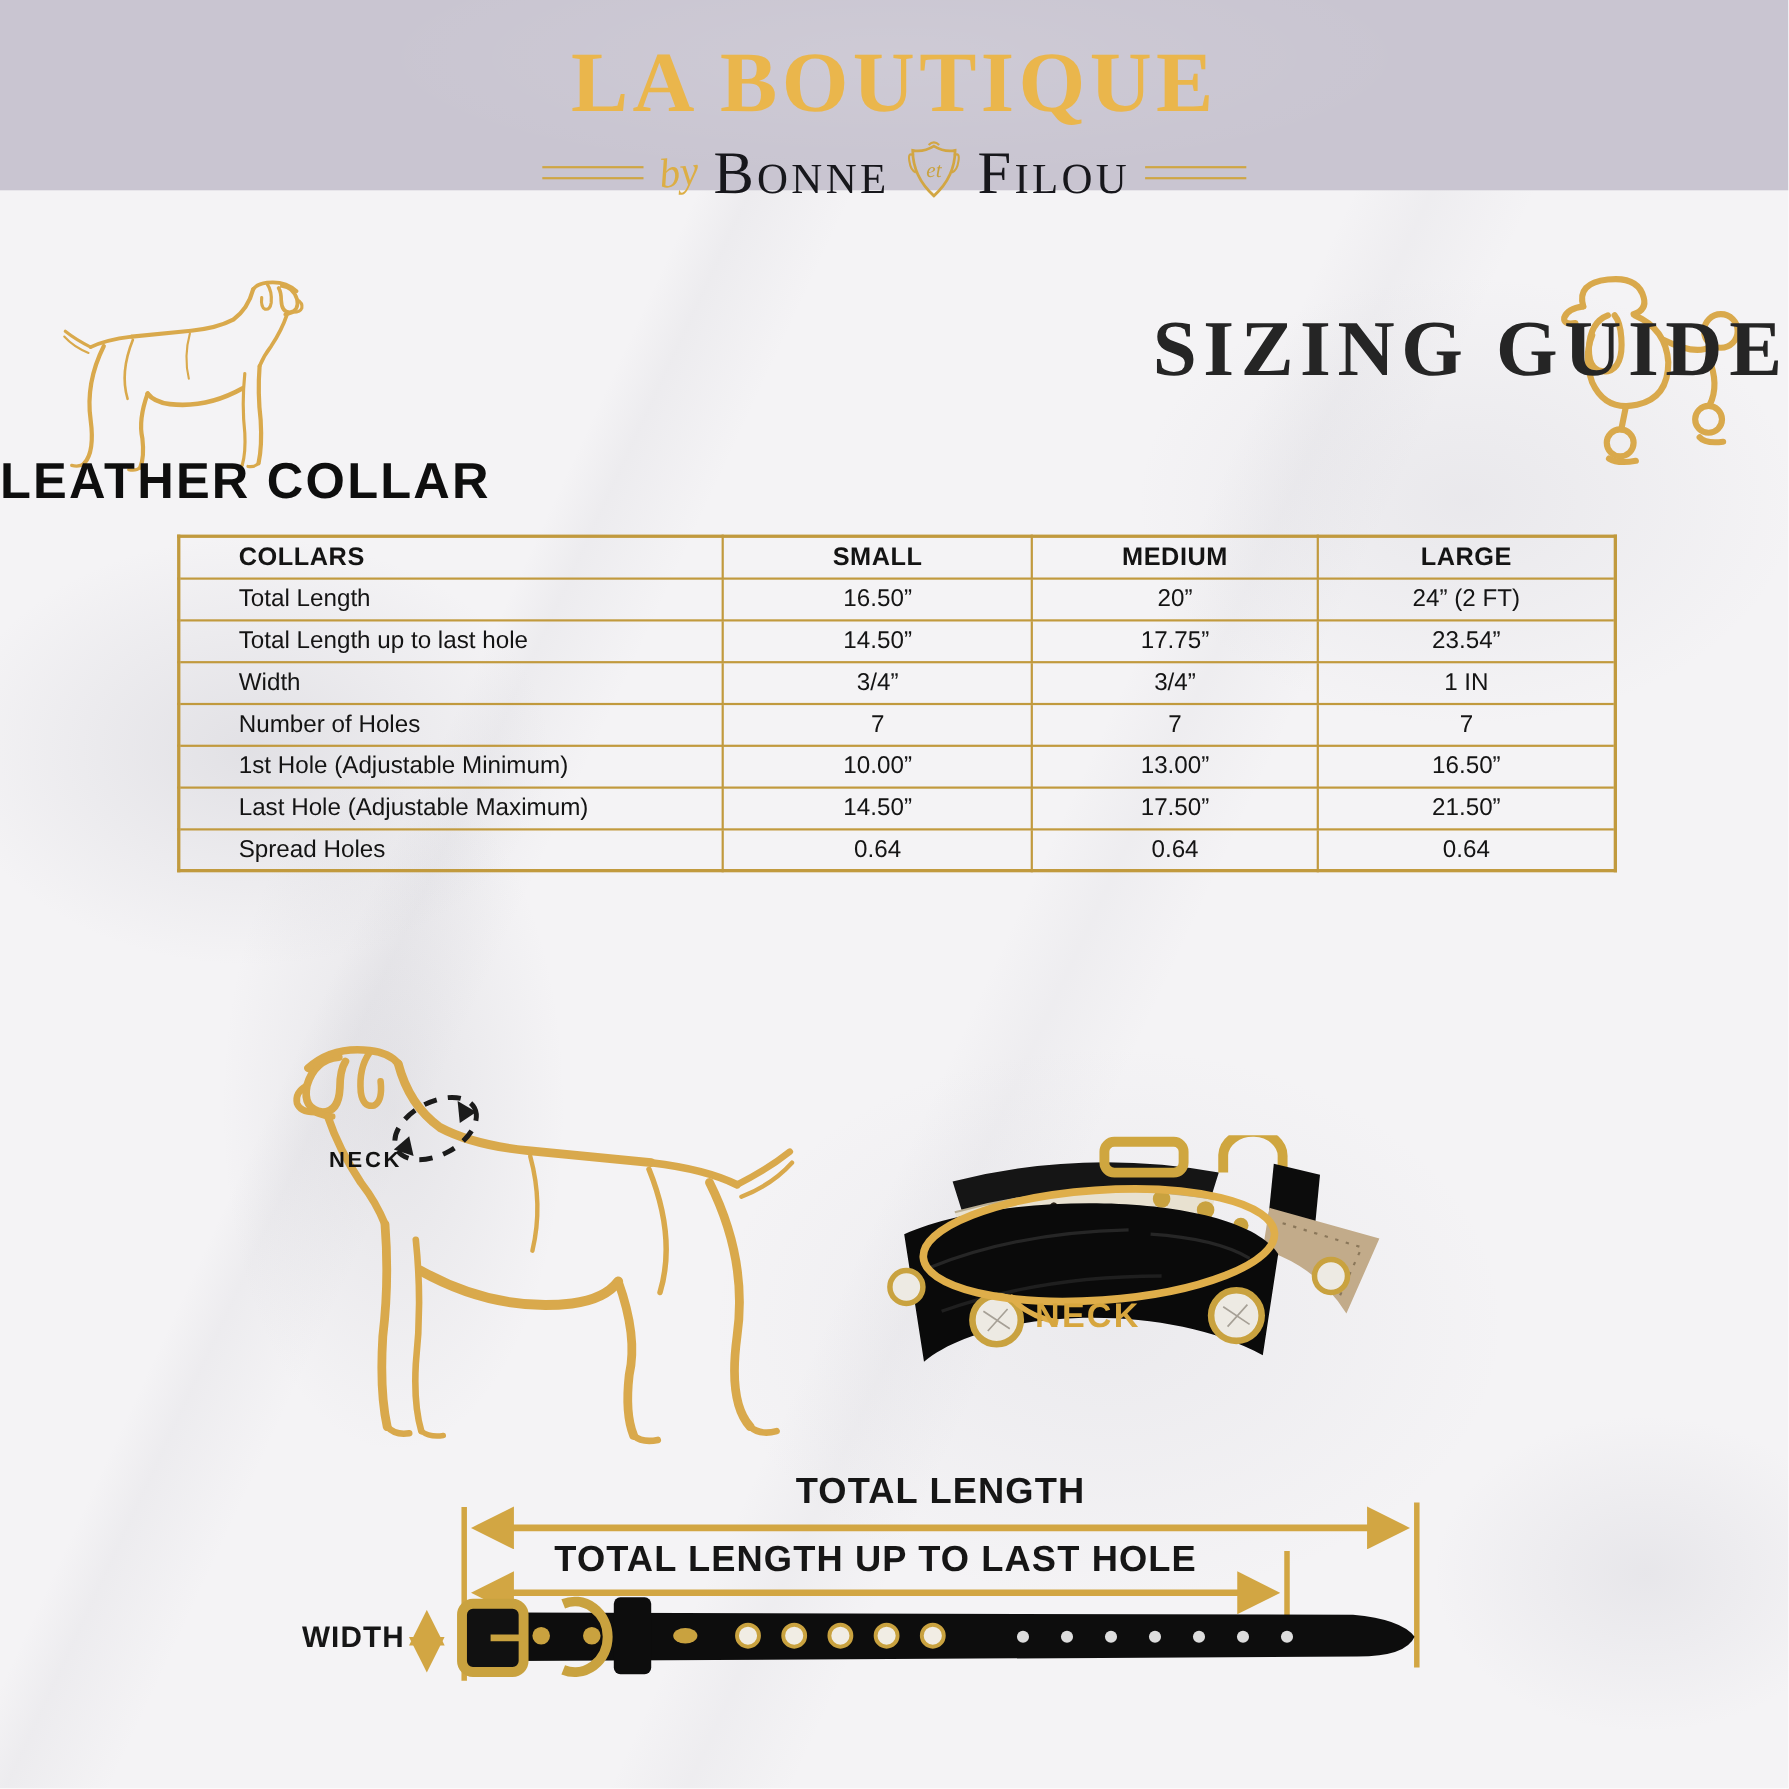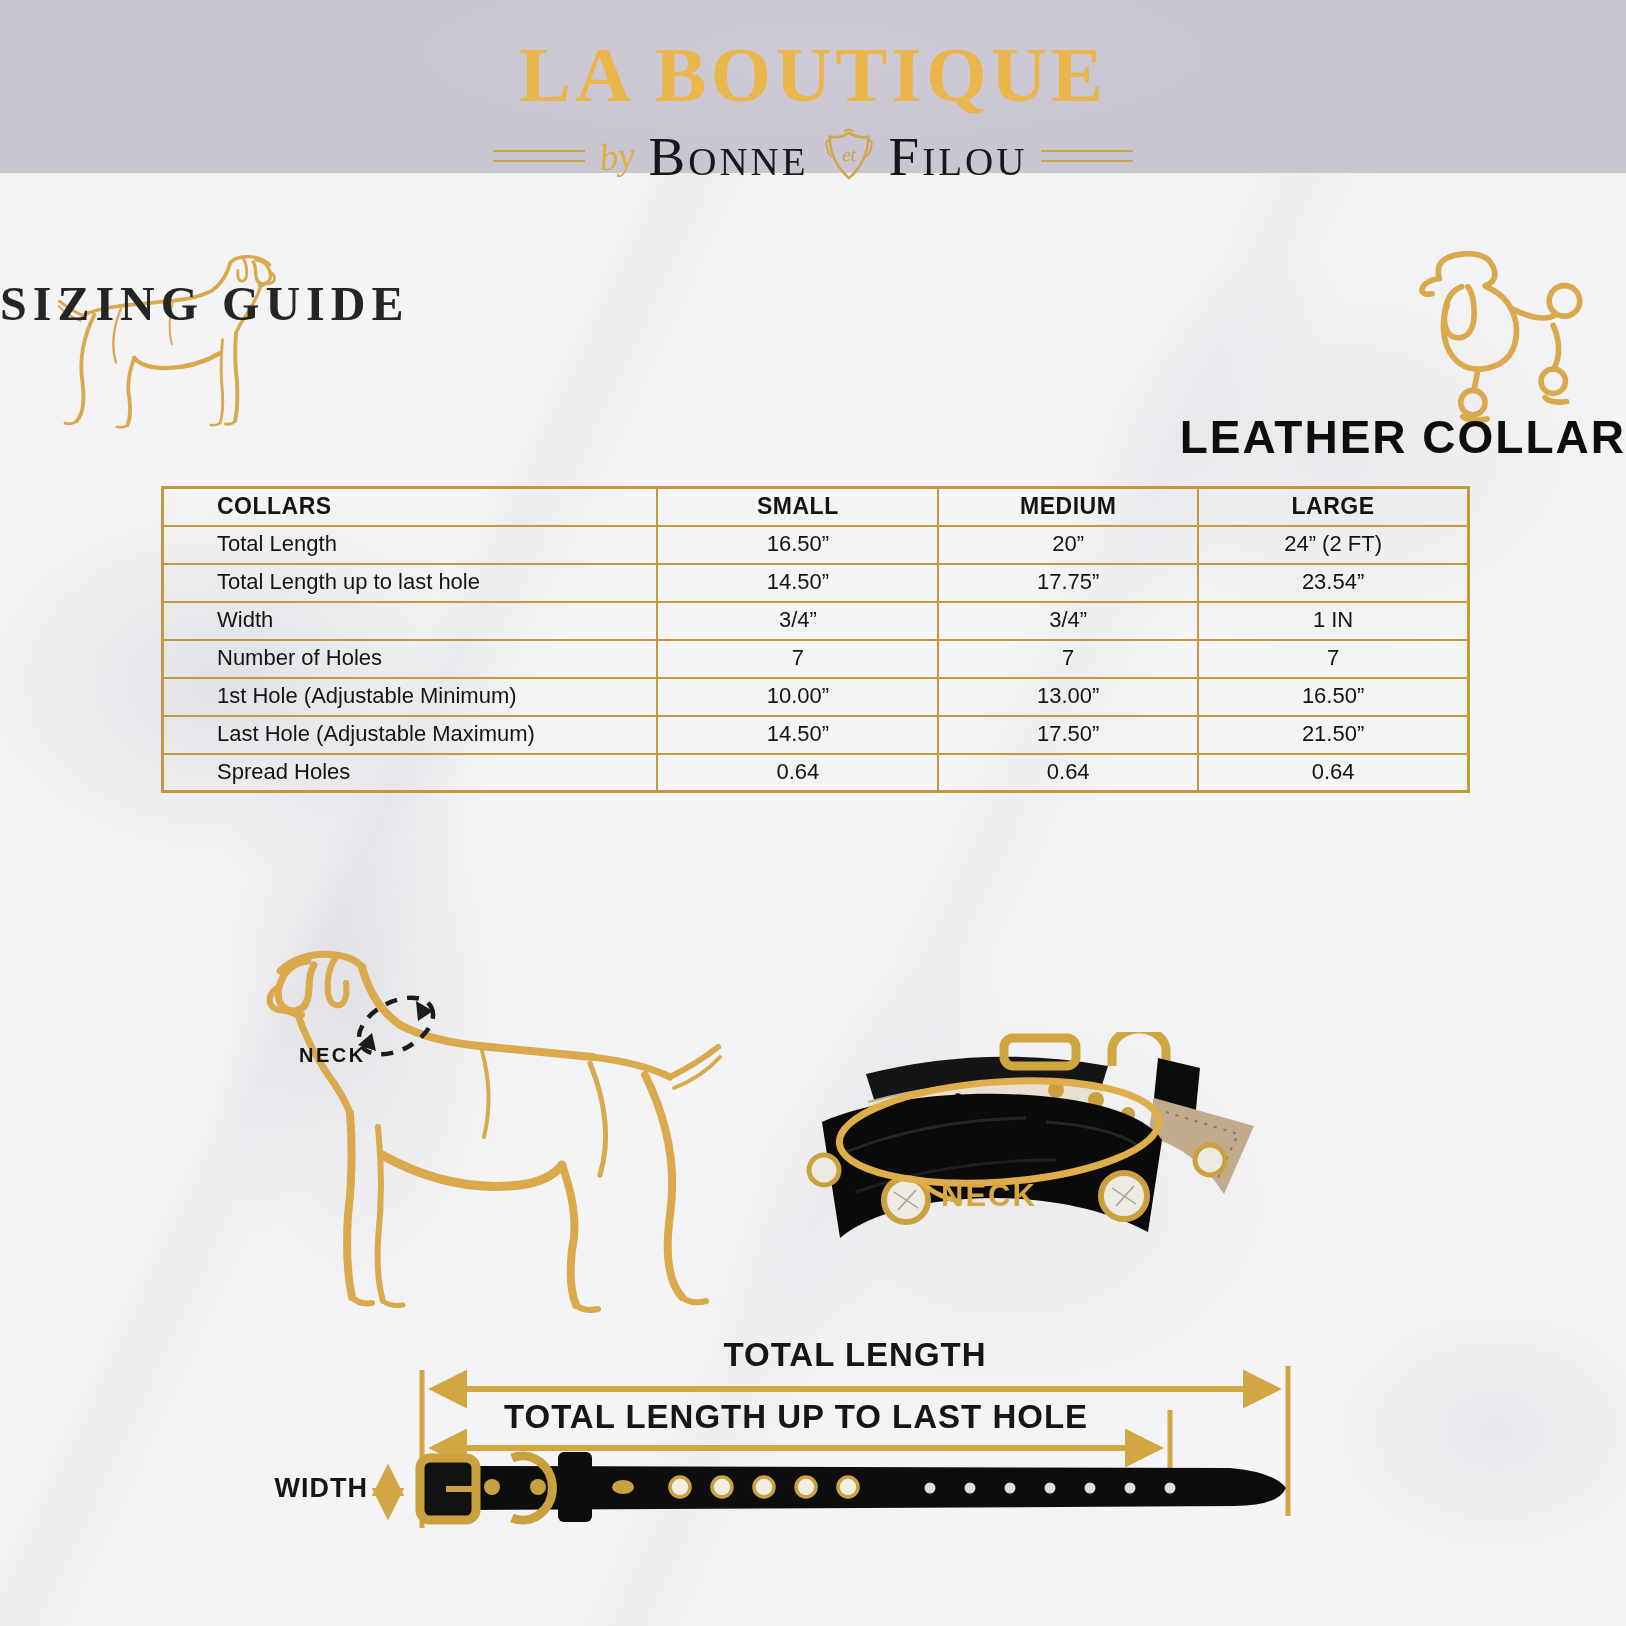--- a/index.html
+++ b/index.html
@@ -19,23 +19,23 @@
   .band{position:absolute;top:0;left:0;width:100%;height:173px;
     background:#c9c5d1;
     background-image:radial-gradient(ellipse 700px 160px at 50% 30%, rgba(255,255,255,.10), transparent 70%);}
   .brand-title{padding-top:36px;text-align:center;line-height:1;
     font-family:"Liberation Serif",serif;font-weight:bold;font-size:78px;letter-spacing:4px;color:#eab64c;}
   .brand-sub{margin-top:12px;display:flex;justify-content:center;align-items:center;gap:14px;}
   .rule{width:92px;height:8px;border-top:2px solid #cfa643;border-bottom:2px solid #cfa643;}
   .by-script{font-family:"Liberation Serif",serif;font-style:italic;font-size:38px;color:#dcae45;transform:rotate(-6deg);}
   .brand-name{font-family:"Liberation Serif",serif;font-variant:small-caps;font-size:55px;color:#17171c;letter-spacing:3px;line-height:1;}
   
-  .sizing-title{position:absolute;top:276px;left:0;width:100%;text-align:left;
-    font-family:"Liberation Serif",serif;font-weight:bold;font-size:48px;letter-spacing:6px;color:#252525;}
-  .collar-title{position:absolute;top:410px;left:0;width:100%;text-align:right;
+  .sizing-title{position:absolute;top:276px;left:0;width:100%;text-align:right;
+    font-family:"Liberation Serif",serif;font-weight:bold;font-size:72px;letter-spacing:6px;color:#252525;}
+  .collar-title{position:absolute;top:410px;left:0;width:100%;text-align:left;
     font-weight:bold;font-size:46px;letter-spacing:2px;color:#0e0e0e;}
   
   .corner-dog-left{position:absolute;left:56px;top:252px;}
   .corner-dog-right{position:absolute;left:1372px;top:248px;}
   
   .size-table{position:absolute;left:161px;top:486px;width:1309px;border-collapse:collapse;
     border:3px solid #c19a3e;}
   .size-table th,.size-table td{border:2px solid #c19a3e;height:38px;box-sizing:border-box;
     text-align:center;padding:0 4px;font-size:22px;color:#141414;line-height:1.1;}
   .size-table th{font-weight:bold;font-size:23px;letter-spacing:.5px;text-align:center;}

